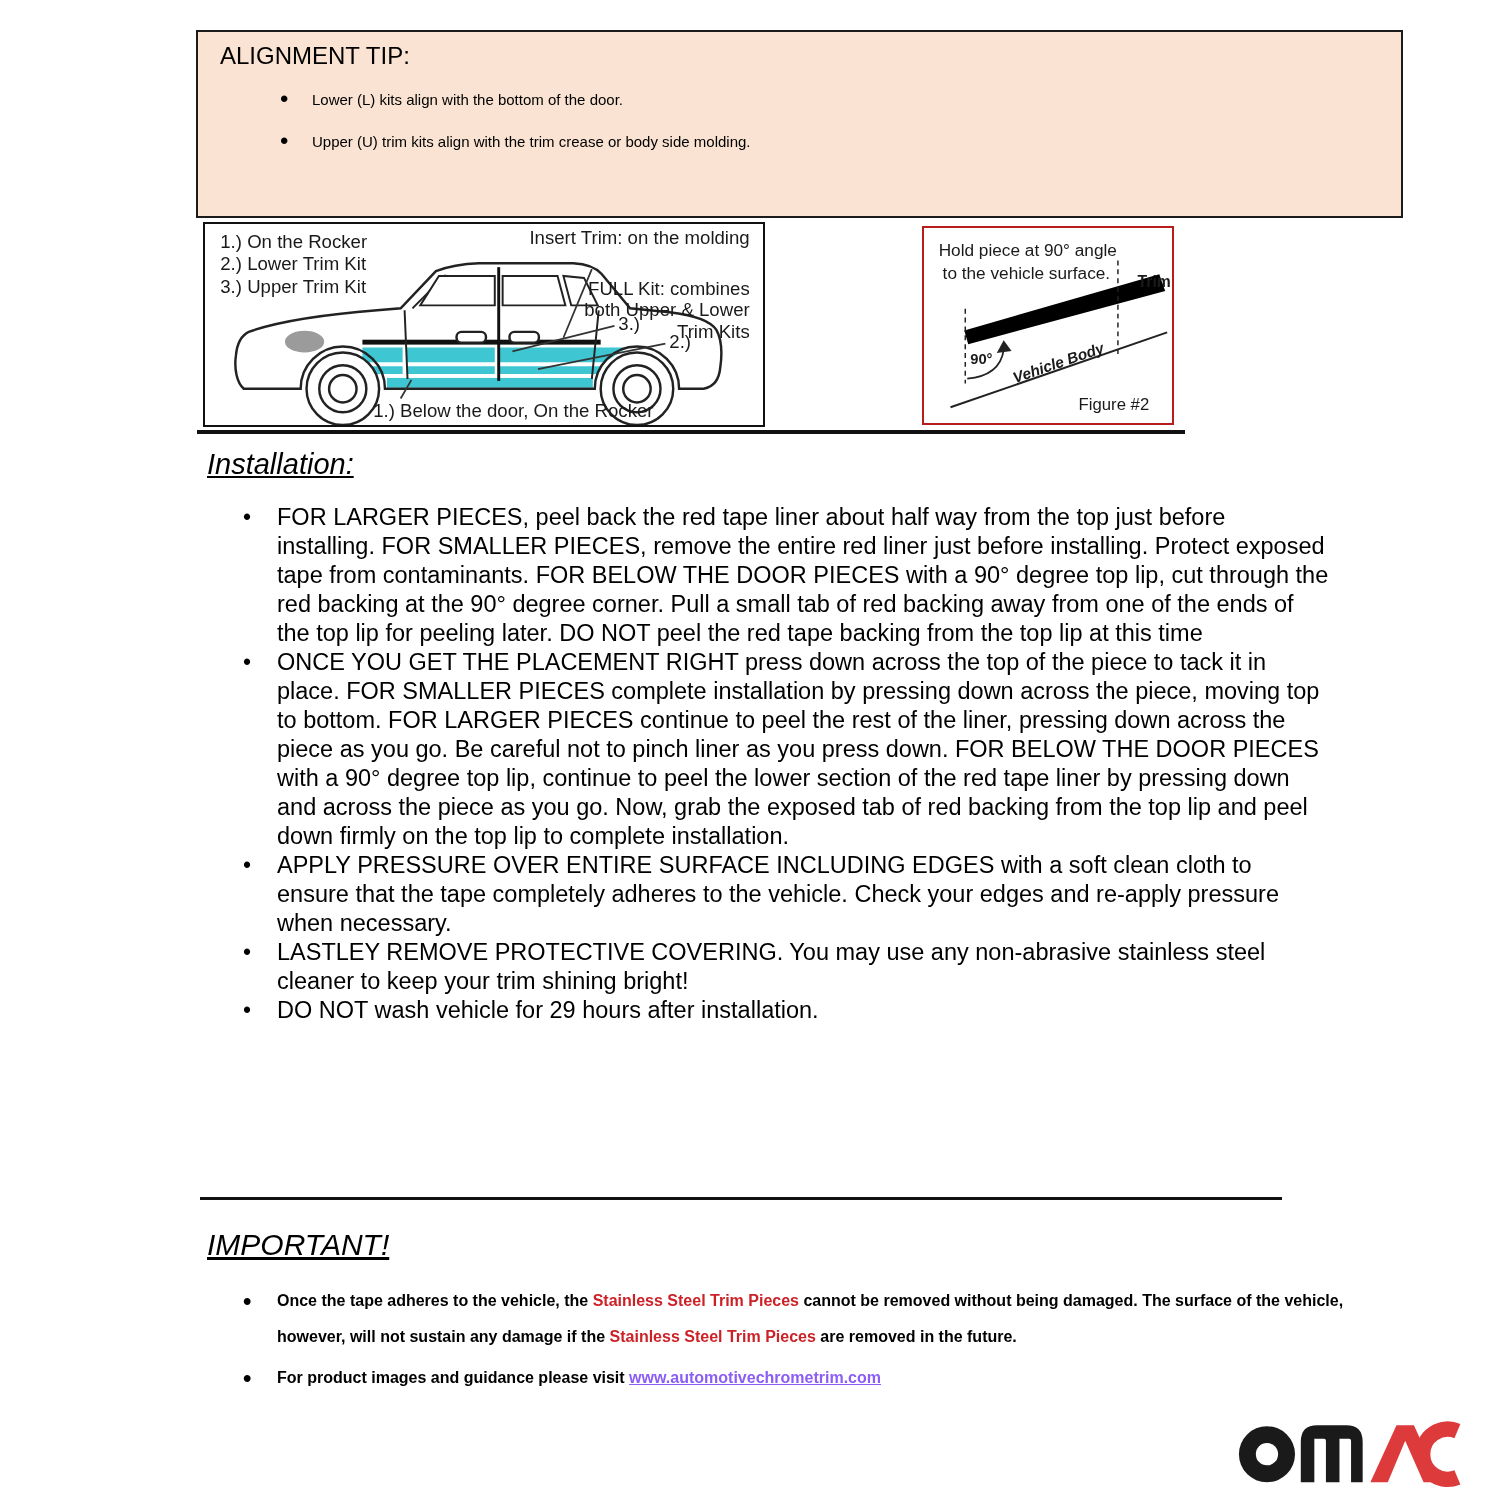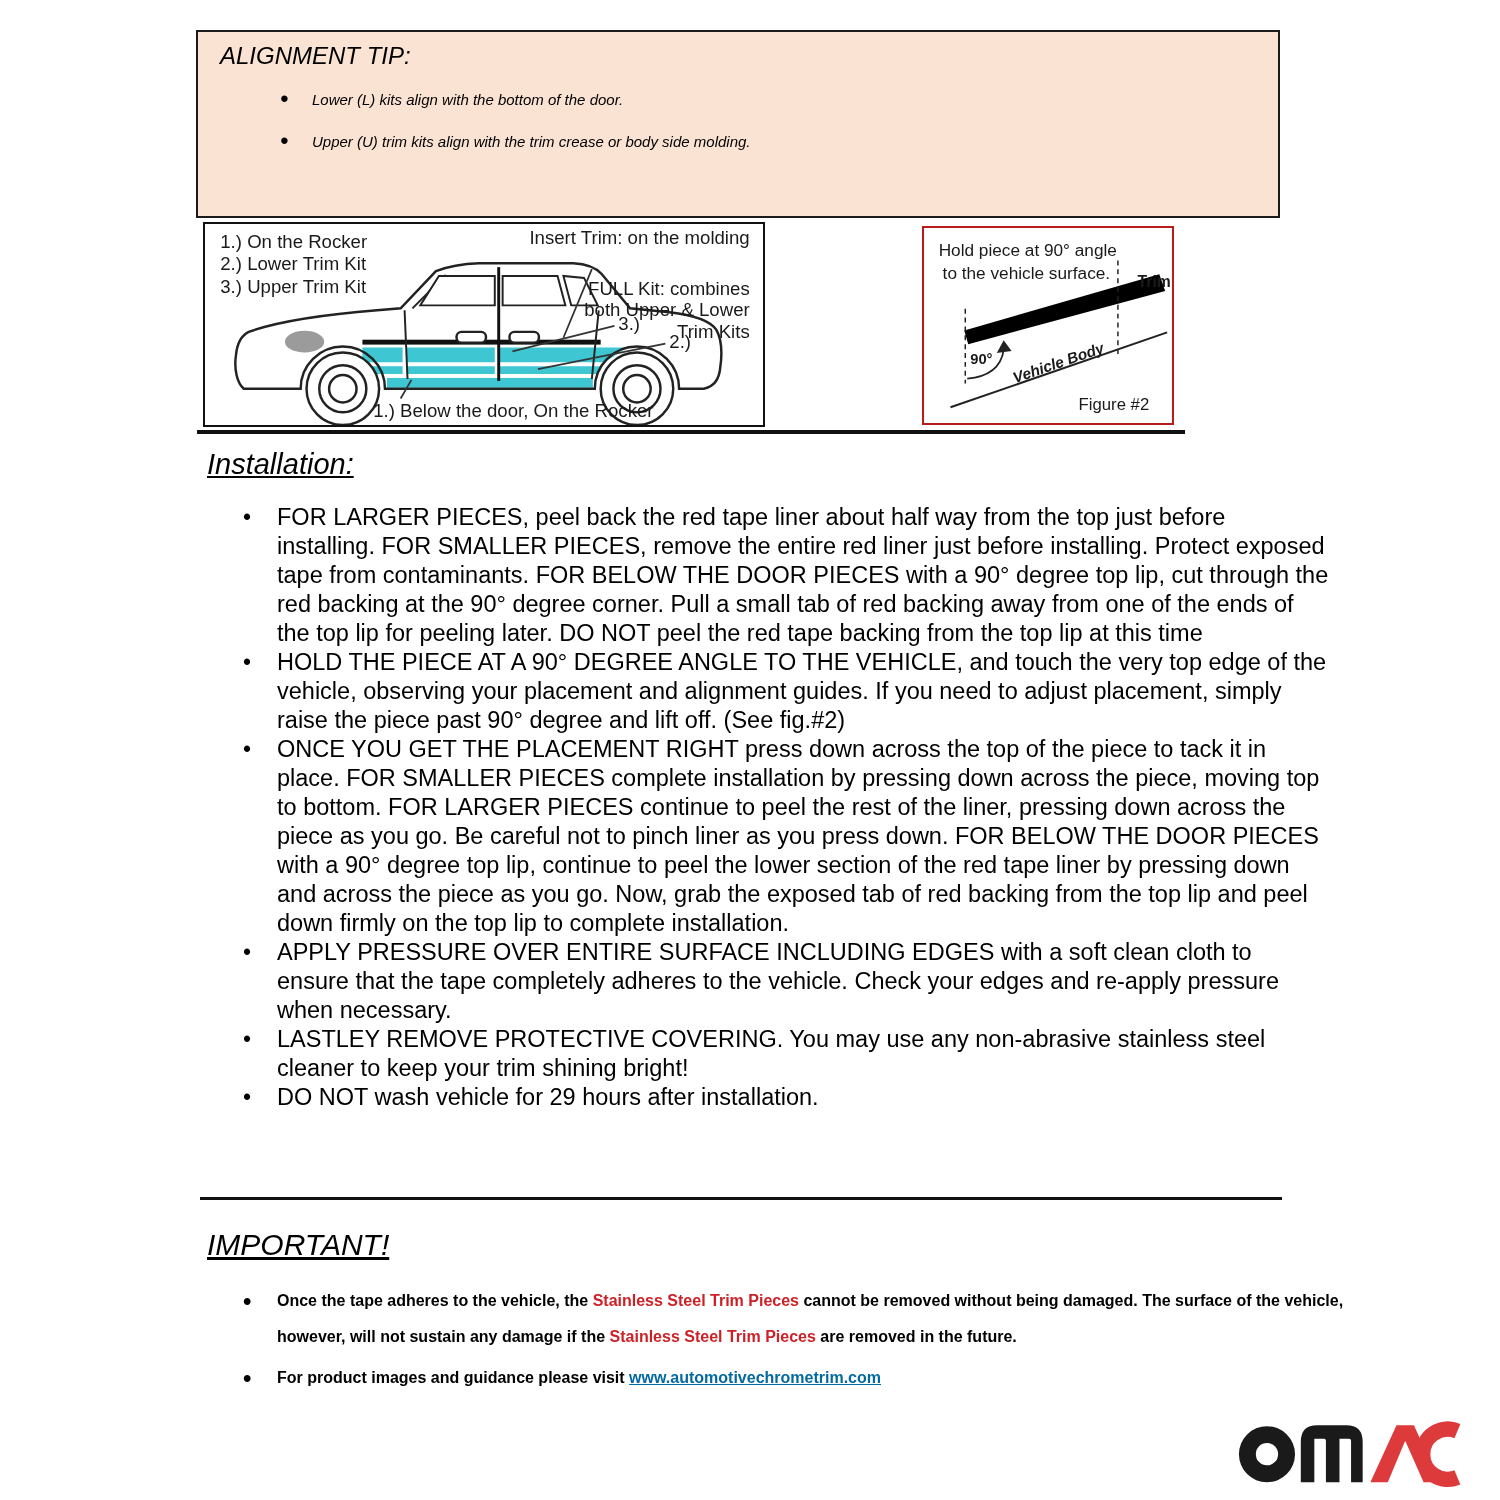--- a/index.html
+++ b/index.html
@@ -1,21 +1,21 @@
 <!DOCTYPE html>
 <html><head>
 <meta charset="utf-8">
 <style>
   html, body { margin:0; padding:0; background:#ffffff; }
   body { width:1500px; height:1500px; font-family:"Liberation Sans", sans-serif; color:#000; }
   .page { position:relative; width:1500px; height:1500px; background:#fff; overflow:hidden; }
 
   
-  .tip-box { position:absolute; left:196px; top:30px; width:1084px; height:188px;
-             background:#FAE3D2; border:2px solid #1b1b1b; box-sizing:border-box; padding:8px 18px;font-style:italic; }
+  .tip-box { position:absolute; left:196px; top:30px; width:1207px; height:188px;
+             background:#FAE3D2; border:2px solid #1b1b1b; box-sizing:border-box; padding:8px 18px; }
   .tip-title { font-size:24px; margin:2px 0 0 4px; }
   .tip-list { margin:16px 0 0 0; padding-left:96px; list-style:none; }
   .tip-list li { font-size:15px; line-height:27px; margin-bottom:15px; position:relative; }
   .tip-list li::before { content:"•"; position:absolute; left:-32px; top:-1px; font-size:24px; }
 
   
   .car-box { position:absolute; left:203px; top:222px; width:562px; height:205px;
              border:2px solid #111; box-sizing:border-box; background:#fff; }
   .fig2-box { position:absolute; left:922px; top:226px; width:252px; height:199px;
               border:2px solid #b91c1c; box-sizing:border-box; background:#fff; }
@@ -35,21 +35,21 @@
   .install-list li { font-size:23.5px; line-height:29px; position:relative; margin:0; }
   .install-list li::before { content:"•"; position:absolute; left:-34px; top:0; font-size:23px; }
 
   .important-list { position:absolute; left:239px; top:1283px; width:1080px;
                     margin:0; padding:0 0 0 38px; list-style:none; font-weight:bold; }
   .important-list li { font-size:16px; line-height:36px; position:relative; }
   .important-list li + li { margin-top:5px; }
   .important-list li::before { content:"•"; position:absolute; left:-34px; top:0; font-size:24px; }
 
   .red { color:#CC2127; }
-  .link { color:#0369a1; text-decoration:underline; font-weight:bold; cursor:pointer; }
+  .link { color:#8b5cf6; text-decoration:underline; font-weight:bold; cursor:pointer; }
 
   .logo { position:absolute; left:1237px; top:1398px; width:232px; height:97px; }
 </style>
 </head>
 <body>
 
 <div class="page">
 
   <section class="tip-box">
     <div class="tip-title">ALIGNMENT TIP:</div>
@@ -133,21 +133,20 @@
       <text x="136" y="142" font-size="15.5" font-weight="bold" font-style="italic" text-anchor="middle" transform="rotate(-19 136 138)">Vehicle Body</text>
       <text x="156" y="185" font-size="17">Figure #2</text>
     </svg>
   </div>
 
   <div class="rule rule-top"></div>
 
   <h2 class="section-heading install-heading">Installation:</h2>
   <ul class="install-list">
     <li>FOR LARGER PIECES, peel back the red tape liner about half way from the top just before installing. FOR SMALLER PIECES, remove the entire red liner just before installing. Protect exposed tape from contaminants. FOR BELOW THE DOOR PIECES with a 90° degree top lip, cut through the red backing at the 90° degree corner. Pull a small tab of red backing away from one of the ends of the top lip for peeling later. DO NOT peel the red tape backing from the top lip at this time</li>
-    <li>HOLD THE PIECE AT A 90° DEGREE ANGLE TO THE VEHICLE, and touch the very top edge of the vehicle, observing your placement and alignment guides. If you need to adjust placement, simply raise the piece past 90° degree and lift off. (See fig.#2)</li>
     <li>ONCE YOU GET THE PLACEMENT RIGHT press down across the top of the piece to tack it in place.  FOR SMALLER PIECES complete installation by pressing down across the piece, moving top to bottom. FOR LARGER PIECES continue to peel the rest of the liner, pressing down across the piece as you go. Be careful not to pinch liner as you press down. FOR BELOW THE DOOR PIECES with a 90° degree top lip, continue to peel the lower section of the red tape liner by pressing down and across the piece as you go. Now, grab the exposed tab of red backing from the top lip and peel down firmly on the top lip to complete installation.</li>
     <li>APPLY PRESSURE OVER ENTIRE SURFACE INCLUDING EDGES with a soft clean cloth to ensure that the tape completely adheres to the vehicle. Check your edges and re-apply pressure when necessary.</li>
     <li>LASTLEY REMOVE PROTECTIVE COVERING. You may use any non-abrasive stainless steel cleaner to keep your trim shining bright!</li>
     <li>DO NOT wash vehicle for 29 hours after installation.</li>
   </ul>
 
   <div class="rule rule-important"></div>
   <h2 class="section-heading important-heading">IMPORTANT!</h2>
   <ul class="important-list">
     <li><span>Once the tape adheres to the vehicle, the </span><span class="red">Stainless Steel Trim Pieces</span><span> cannot be removed without being damaged. The surface of the vehicle, however, will not sustain any damage if the </span><span class="red">Stainless Steel Trim Pieces</span><span> are removed in the future.</span></li>

